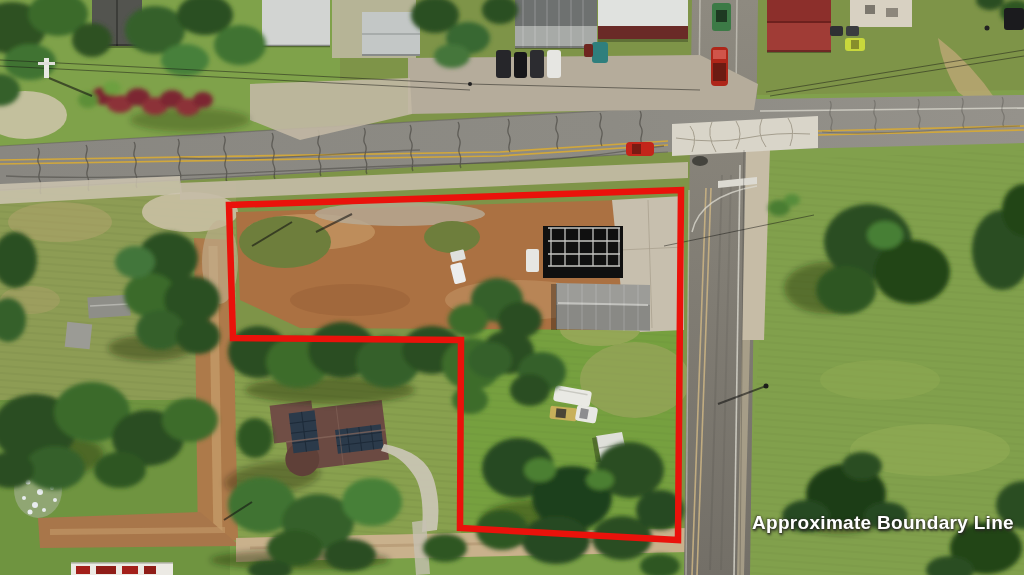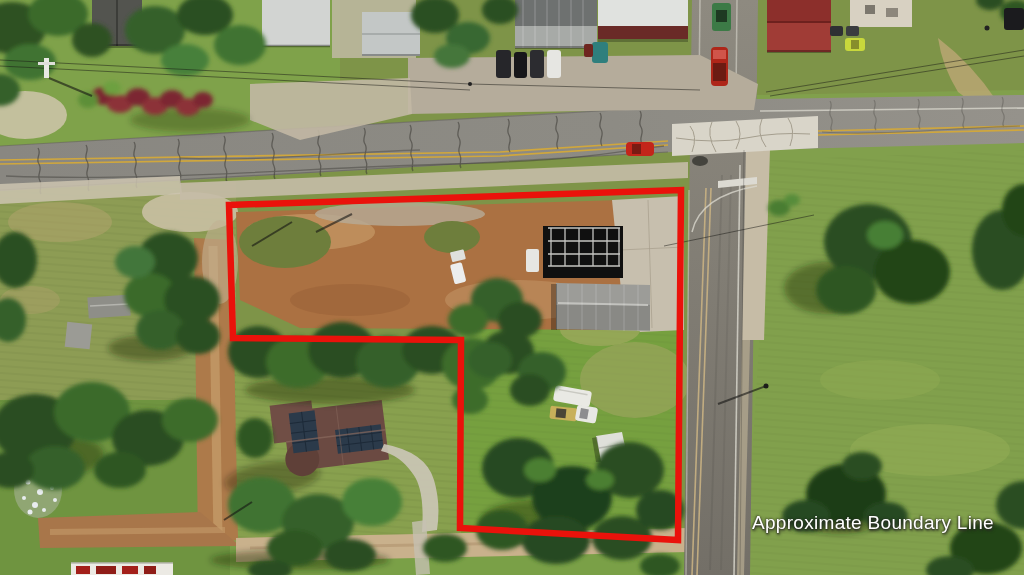--- a/index.html
+++ b/index.html
@@ -1,21 +1,21 @@
 <!DOCTYPE html>
 <html><head>
 <meta charset="utf-8">
 <style>
   html,body{margin:0;padding:0;background:#222;}
   #stage{position:relative;width:1024px;height:575px;overflow:hidden;
          font-family:"Liberation Sans",sans-serif;}
   #scene{position:absolute;inset:0;display:block;}
   #boundary-label{
     position:absolute;left:752px;top:512px;
-    font-weight:normal;font-size:19px;letter-spacing:.3px;color:#ffffff;
+    font-weight:bold;font-size:19px;letter-spacing:.3px;color:#ffffff;
     text-shadow:0 1px 2px rgba(40,40,35,.95),1px 2px 3px rgba(40,40,35,.85),-1px -1px 2px rgba(40,40,35,.45);
     white-space:nowrap;user-select:none;
   }
 </style>
 </head>
 <body>
 
 <div id="stage">
 <svg id="scene" viewBox="0 0 1024 575" xmlns="http://www.w3.org/2000/svg">
   <defs>

